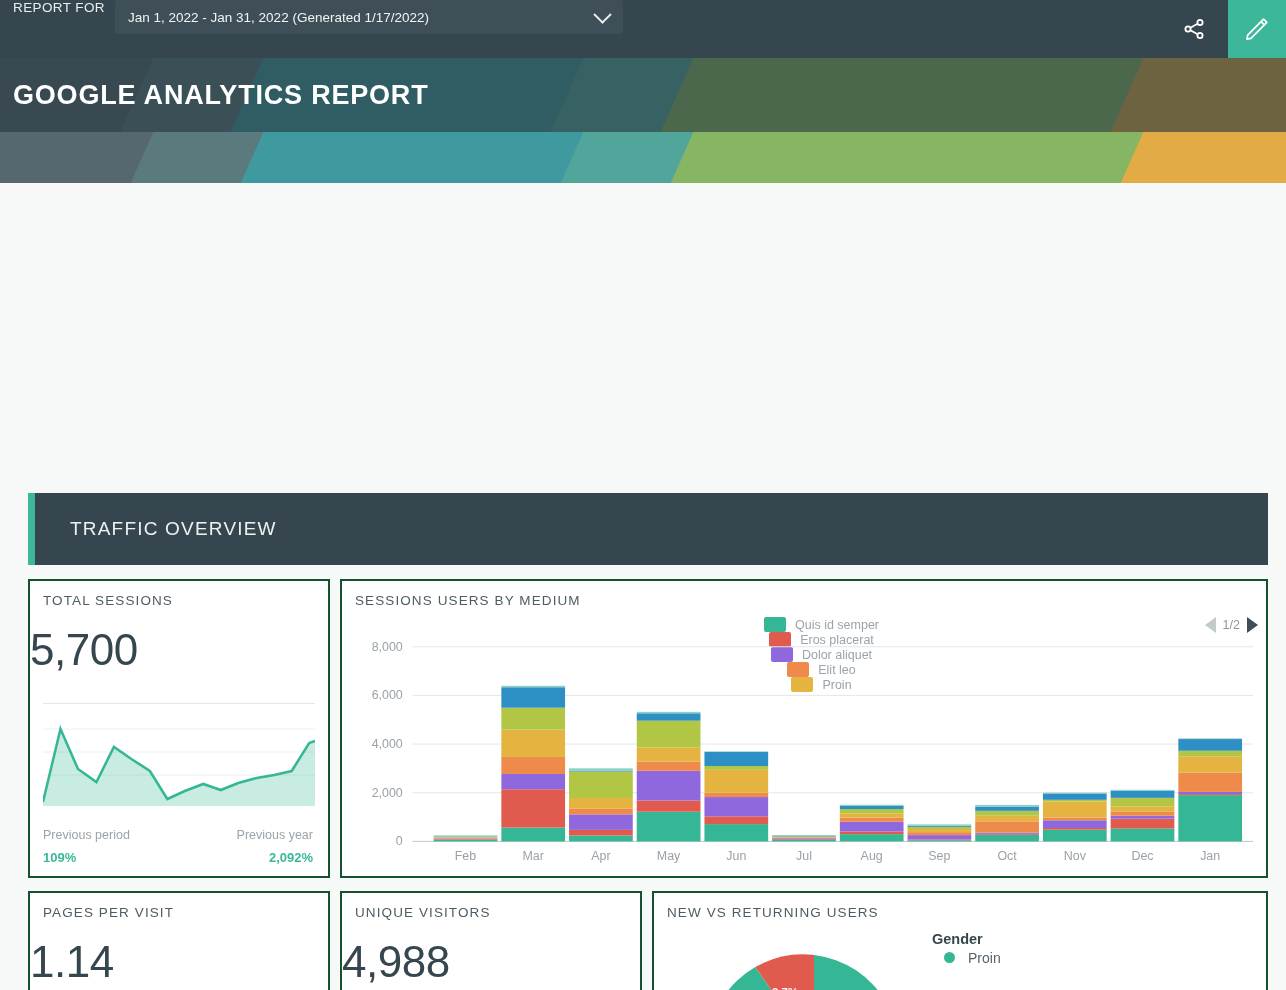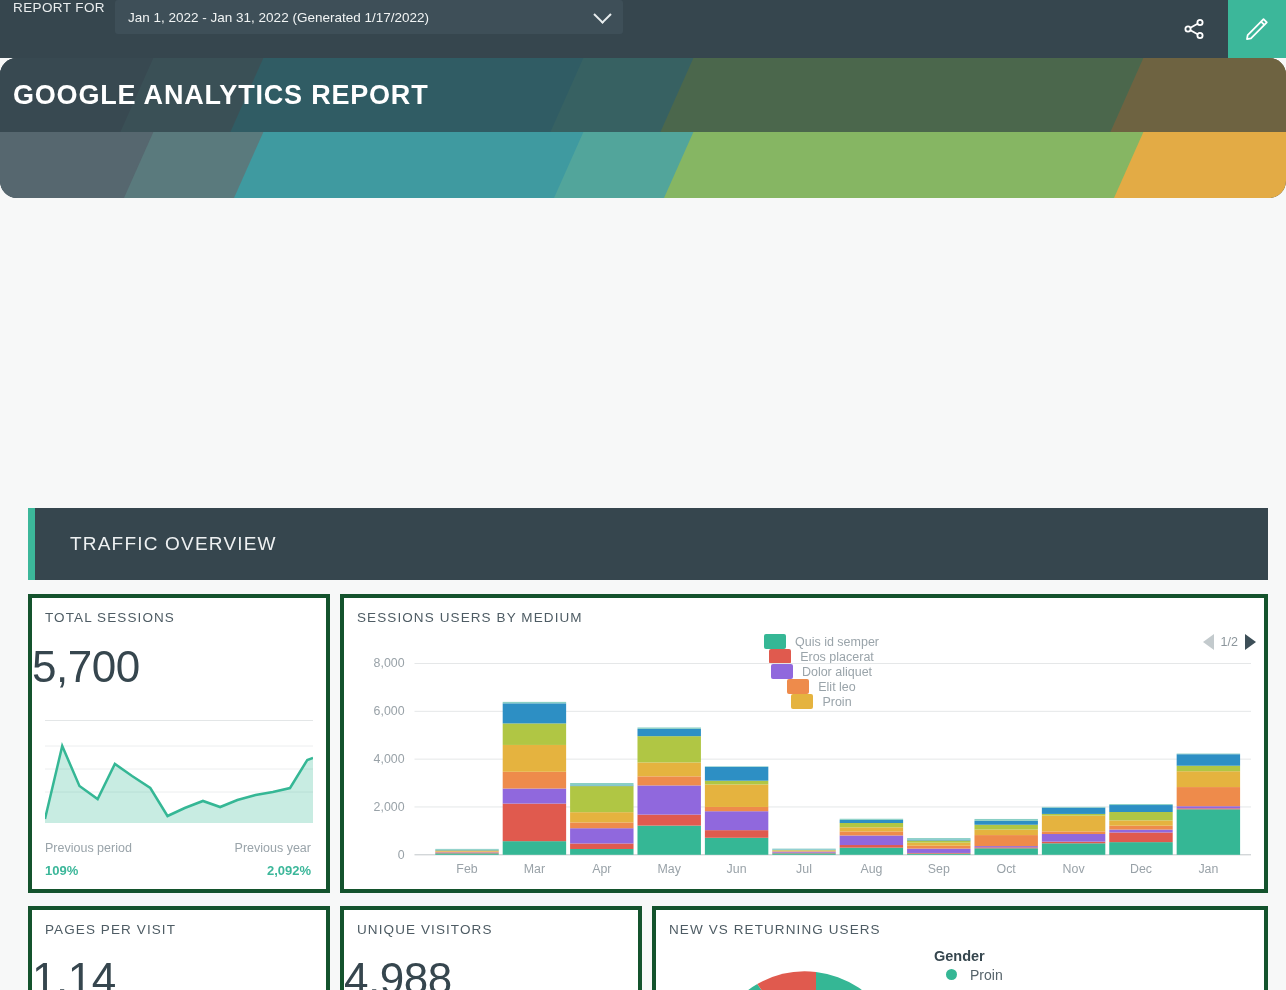--- a/index.html
+++ b/index.html
@@ -57,24 +57,23 @@
   }
   .edit-btn {
     width: 58px;
     background: #3cb79a;
     display: flex; align-items: center; justify-content: center;
   }
 
   
   .banner {
     position: relative;
-    height: 140px;
+    height: 125px;
     overflow: hidden;
     background: #35454d;
-    border-radius: 17px;
   }
   .band {
     position: absolute;
     top: -20px;
     height: 190px;
     transform: skewX(-24deg);
   }
   .banner-lower {
     position: absolute;
     left: 0; right: 0; top: 74px; height: 66px;
@@ -117,21 +116,21 @@
   .section-title {
     color: #eef1f2;
     font-size: 19px;
     letter-spacing: 1.2px;
     margin-left: 35px;
   }
 
   .card {
     position: absolute;
     background: #ffffff;
-    border: 4px solid #14532d;
+    border: 2px solid #14532d;
   }
   .card-title {
     color: #4e5c64;
     font-size: 13.5px;
     letter-spacing: 1.1px;
     position: absolute;
     left: 13px; top: 12px;
   }
 
   

